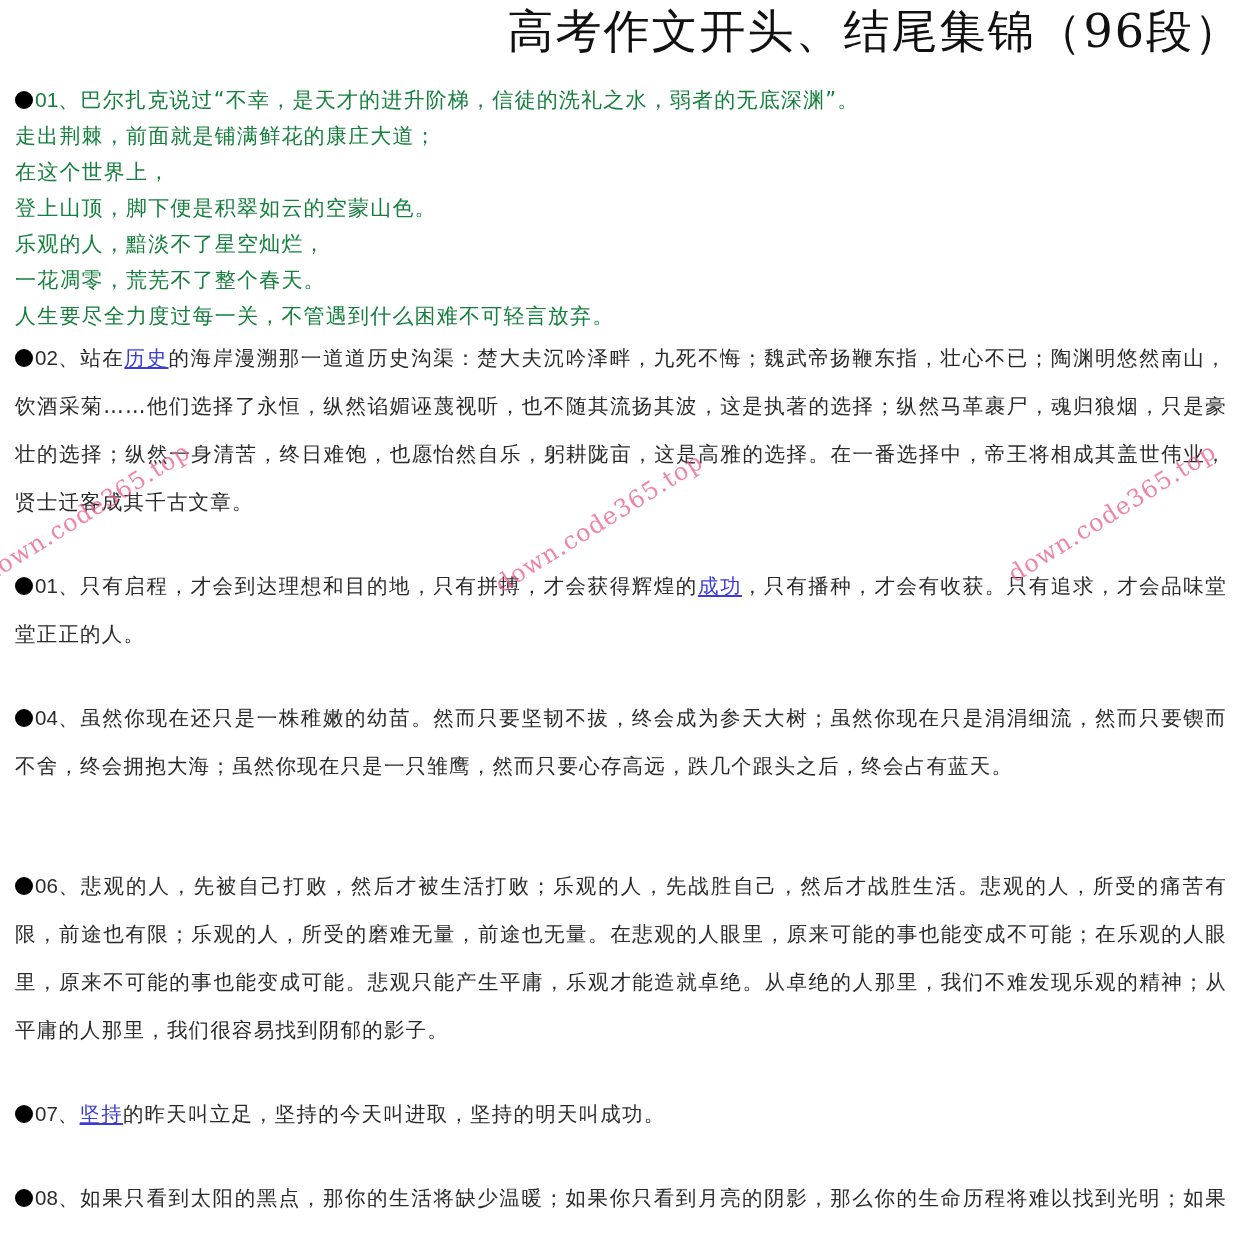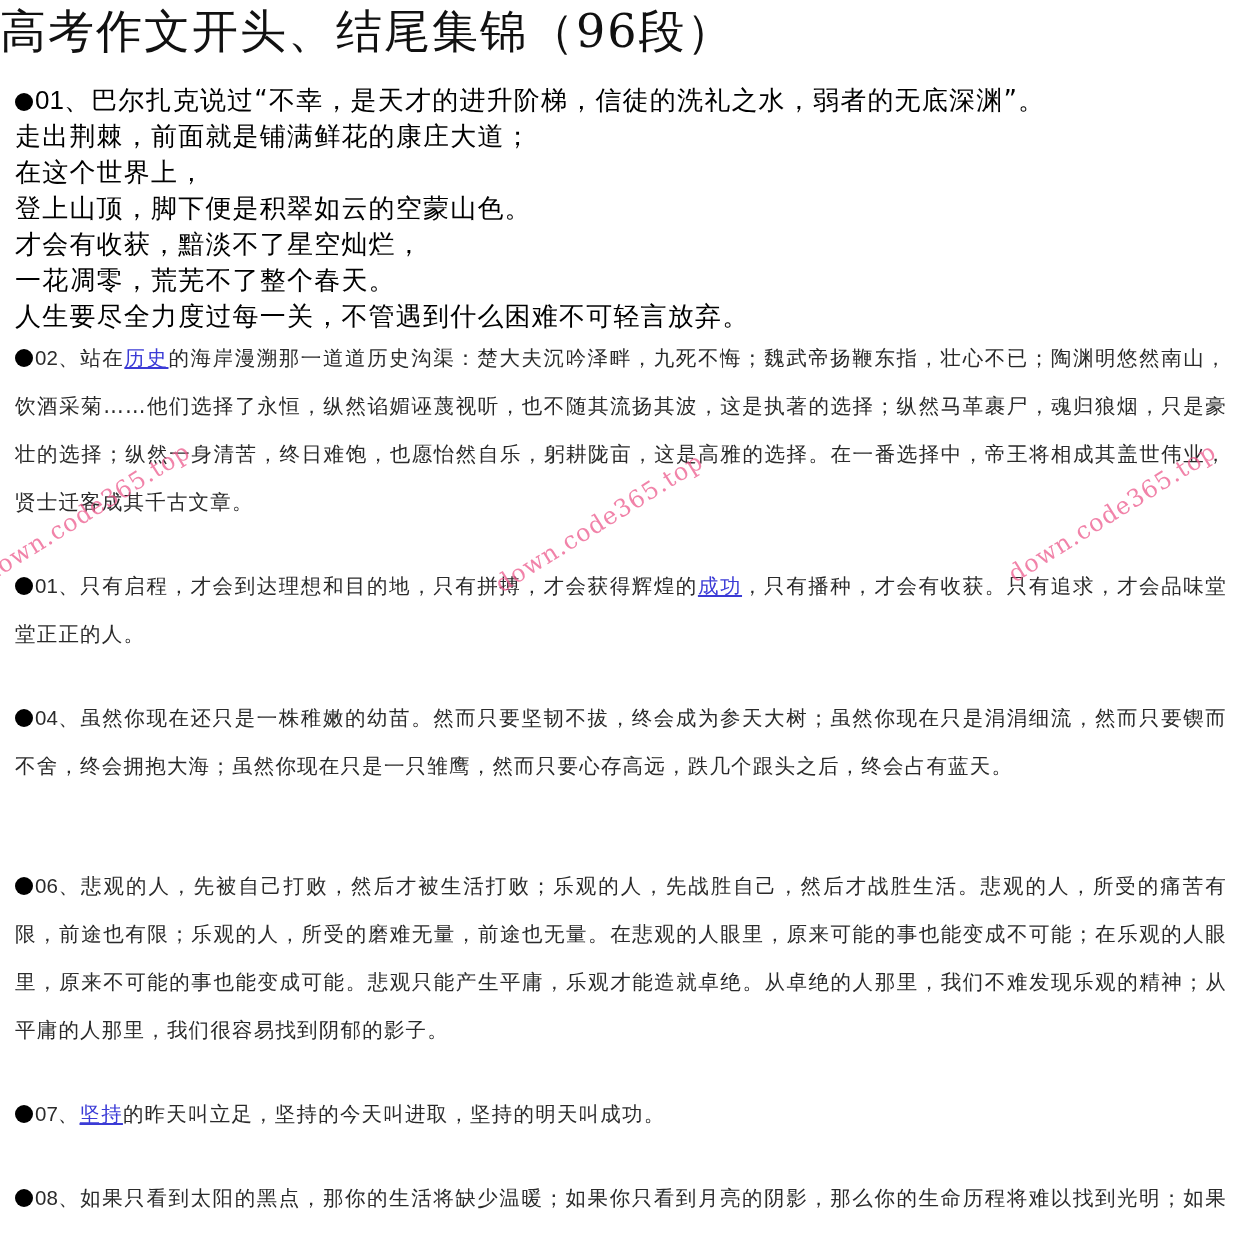--- a/index.html
+++ b/index.html
@@ -13,40 +13,40 @@
       position: relative;
       overflow: hidden;
       font-family: "DejaVu Sans", "Liberation Sans", sans-serif;
       color: #222222;
     }
     .title {
       position: absolute;
       top: 2px;
       left: 0;
       width: 1242px;
-      text-align: left;
+      text-align: right;
       font-family: "DejaVu Serif", "Liberation Serif", serif;
       font-size: 46px;
       line-height: 58px;
       color: #111111;
       letter-spacing: 2px;
     }
     .content {
       position: absolute;
       top: 82px;
       left: 15px;
       width: 1212px;
     }
     .line {
-      font-size: 26px;
+      font-size: 21px;
       line-height: 36px;
       height: 36px;
       white-space: nowrap;
       letter-spacing: 1.2px;
-      color: #000000;
+      color: #15803d;
     }
     .para {
       font-size: 20.5px;
       line-height: 48px;
       letter-spacing: 1.2px;
       color: #2a2a2a;
       text-align: justify;
       text-align-last: left;
     }
     .gap { height: 36px; }
@@ -86,21 +86,21 @@
 
 <div class="content">
 
   <div>
     <div class="line">
       <span class="bullet"></span><span class="num">01</span><span>、</span><span>巴尔扎克说过“不幸，是天才的进升阶梯，信徒的洗礼之水，弱者的无底深渊”。</span>
     </div>
     <div class="line">走出荆棘，前面就是铺满鲜花的康庄大道；</div>
     <div class="line">在这个世界上，</div>
     <div class="line">登上山顶，脚下便是积翠如云的空蒙山色。</div>
-    <div class="line">才会有收获，黯淡不了星空灿烂，</div>
+    <div class="line">乐观的人，黯淡不了星空灿烂，</div>
     <div class="line">一花凋零，荒芜不了整个春天。</div>
     <div class="line">人生要尽全力度过每一关，不管遇到什么困难不可轻言放弃。</div>
   </div>
 
   <div class="para">
     <span class="bullet"></span><span class="num">02</span><span>、</span><span>站在</span><a class="link" href="#">历史</a><span>的海岸漫溯那一道道历史沟渠：楚大夫沉吟泽畔，九死不悔；魏武帝扬鞭东指，壮心不已；陶渊明悠然南山，饮酒采菊……他们选择了永恒，纵然谄媚诬蔑视听，也不随其流扬其波，这是执著的选择；纵然马革裹尸，魂归狼烟，只是豪壮的选择；纵然一身清苦，终日难饱，也愿怡然自乐，躬耕陇亩，这是高雅的选择。在一番选择中，帝王将相成其盖世伟业，贤士迁客成其千古文章。</span>
   </div>
   <div class="gap"></div>
 
   <div class="para">

